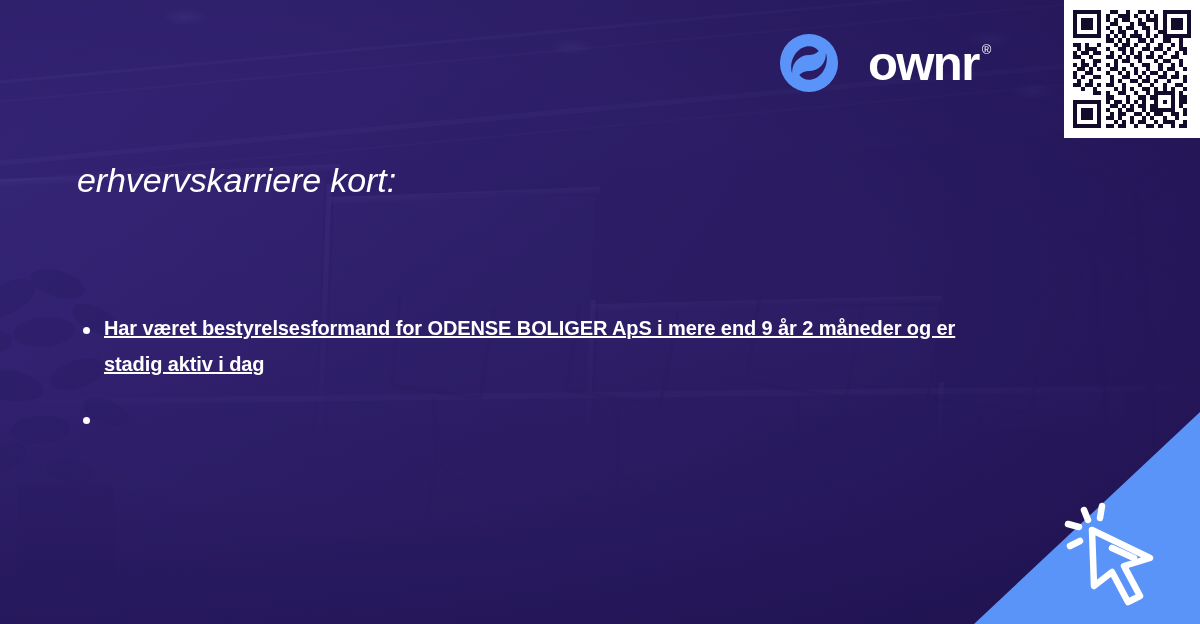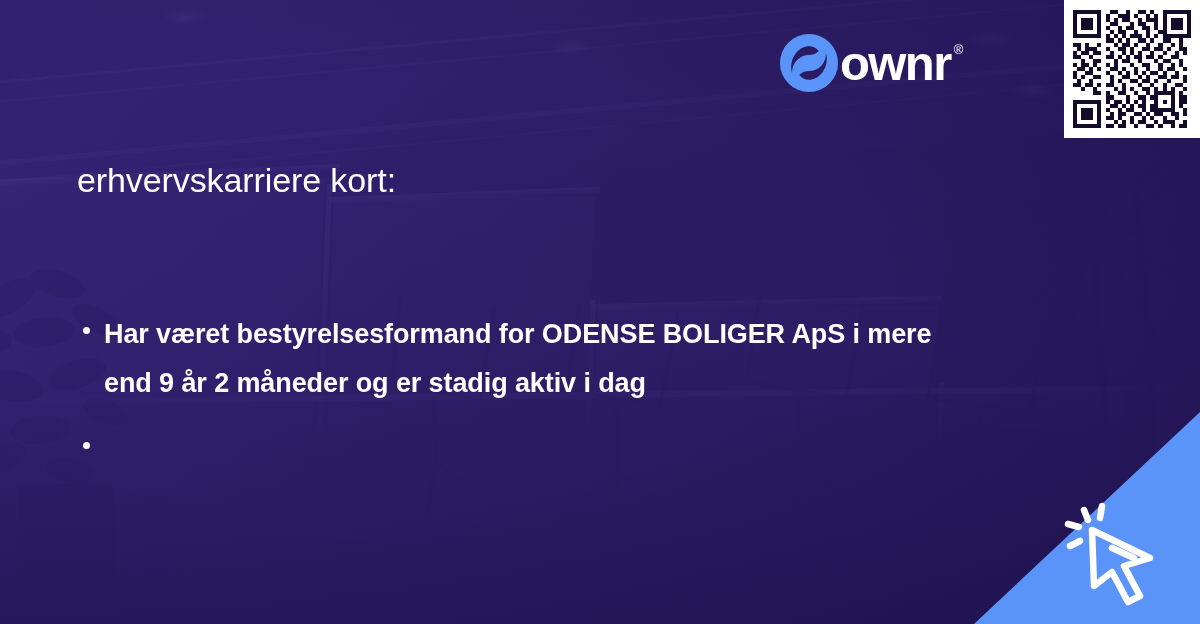--- a/index.html
+++ b/index.html
@@ -115,53 +115,54 @@
     white-space: nowrap;
   }
 
   .headline {
     position: absolute;
     left: 77px; top: 157px;
     color: #ffffff;
     line-height: 1.26;
   }
   .headline .l1 { font-size: 40px; font-weight: 700; letter-spacing: -.2px; }
-  .headline .l2 { font-size: 34px; font-weight: 400; letter-spacing: -.1px; margin-top: 2px; }
+  .headline .l2 { font-size: 34px; font-weight: 400; letter-spacing: -.1px; margin-top: 2px; font-style: italic; }
 
   .bullets {
     position: absolute;
     left: 80px; top: 310px;
     width: 900px;
     color: #ffffff;
     list-style: none;
     margin: 0; padding: 0;
   }
   .bullets li {
     position: relative;
     padding-left: 24px;
-    font-size: 27px;
+    font-size: 20px;
     font-weight: 700;
     line-height: 1.82;
     margin-bottom: 17px;
     letter-spacing: -.1px;
+    text-decoration: underline;
   }
   .bullets li:last-child { margin-bottom: 0; }
   .bullets li .dot {
     position: absolute;
     left: 3px; top: 17px;
     width: 7px; height: 7px;
     border-radius: 50%;
     background: #ffffff;
   }
 
   
   .logo {
     position: absolute;
     left: 778px; top: 32px;
-    display: flex; align-items: center; gap: 0;
+    display: flex; align-items: center; gap: 28px;
   }
   .logo-mark { width: 62px; height: 62px; display: block; }
   .logo-word { display: flex; align-items: flex-start; }
   .logo-word .wm {
     font-size: 49px;
     font-weight: 700;
     color: #ffffff;
     letter-spacing: -1.6px;
     line-height: 1;
   }

